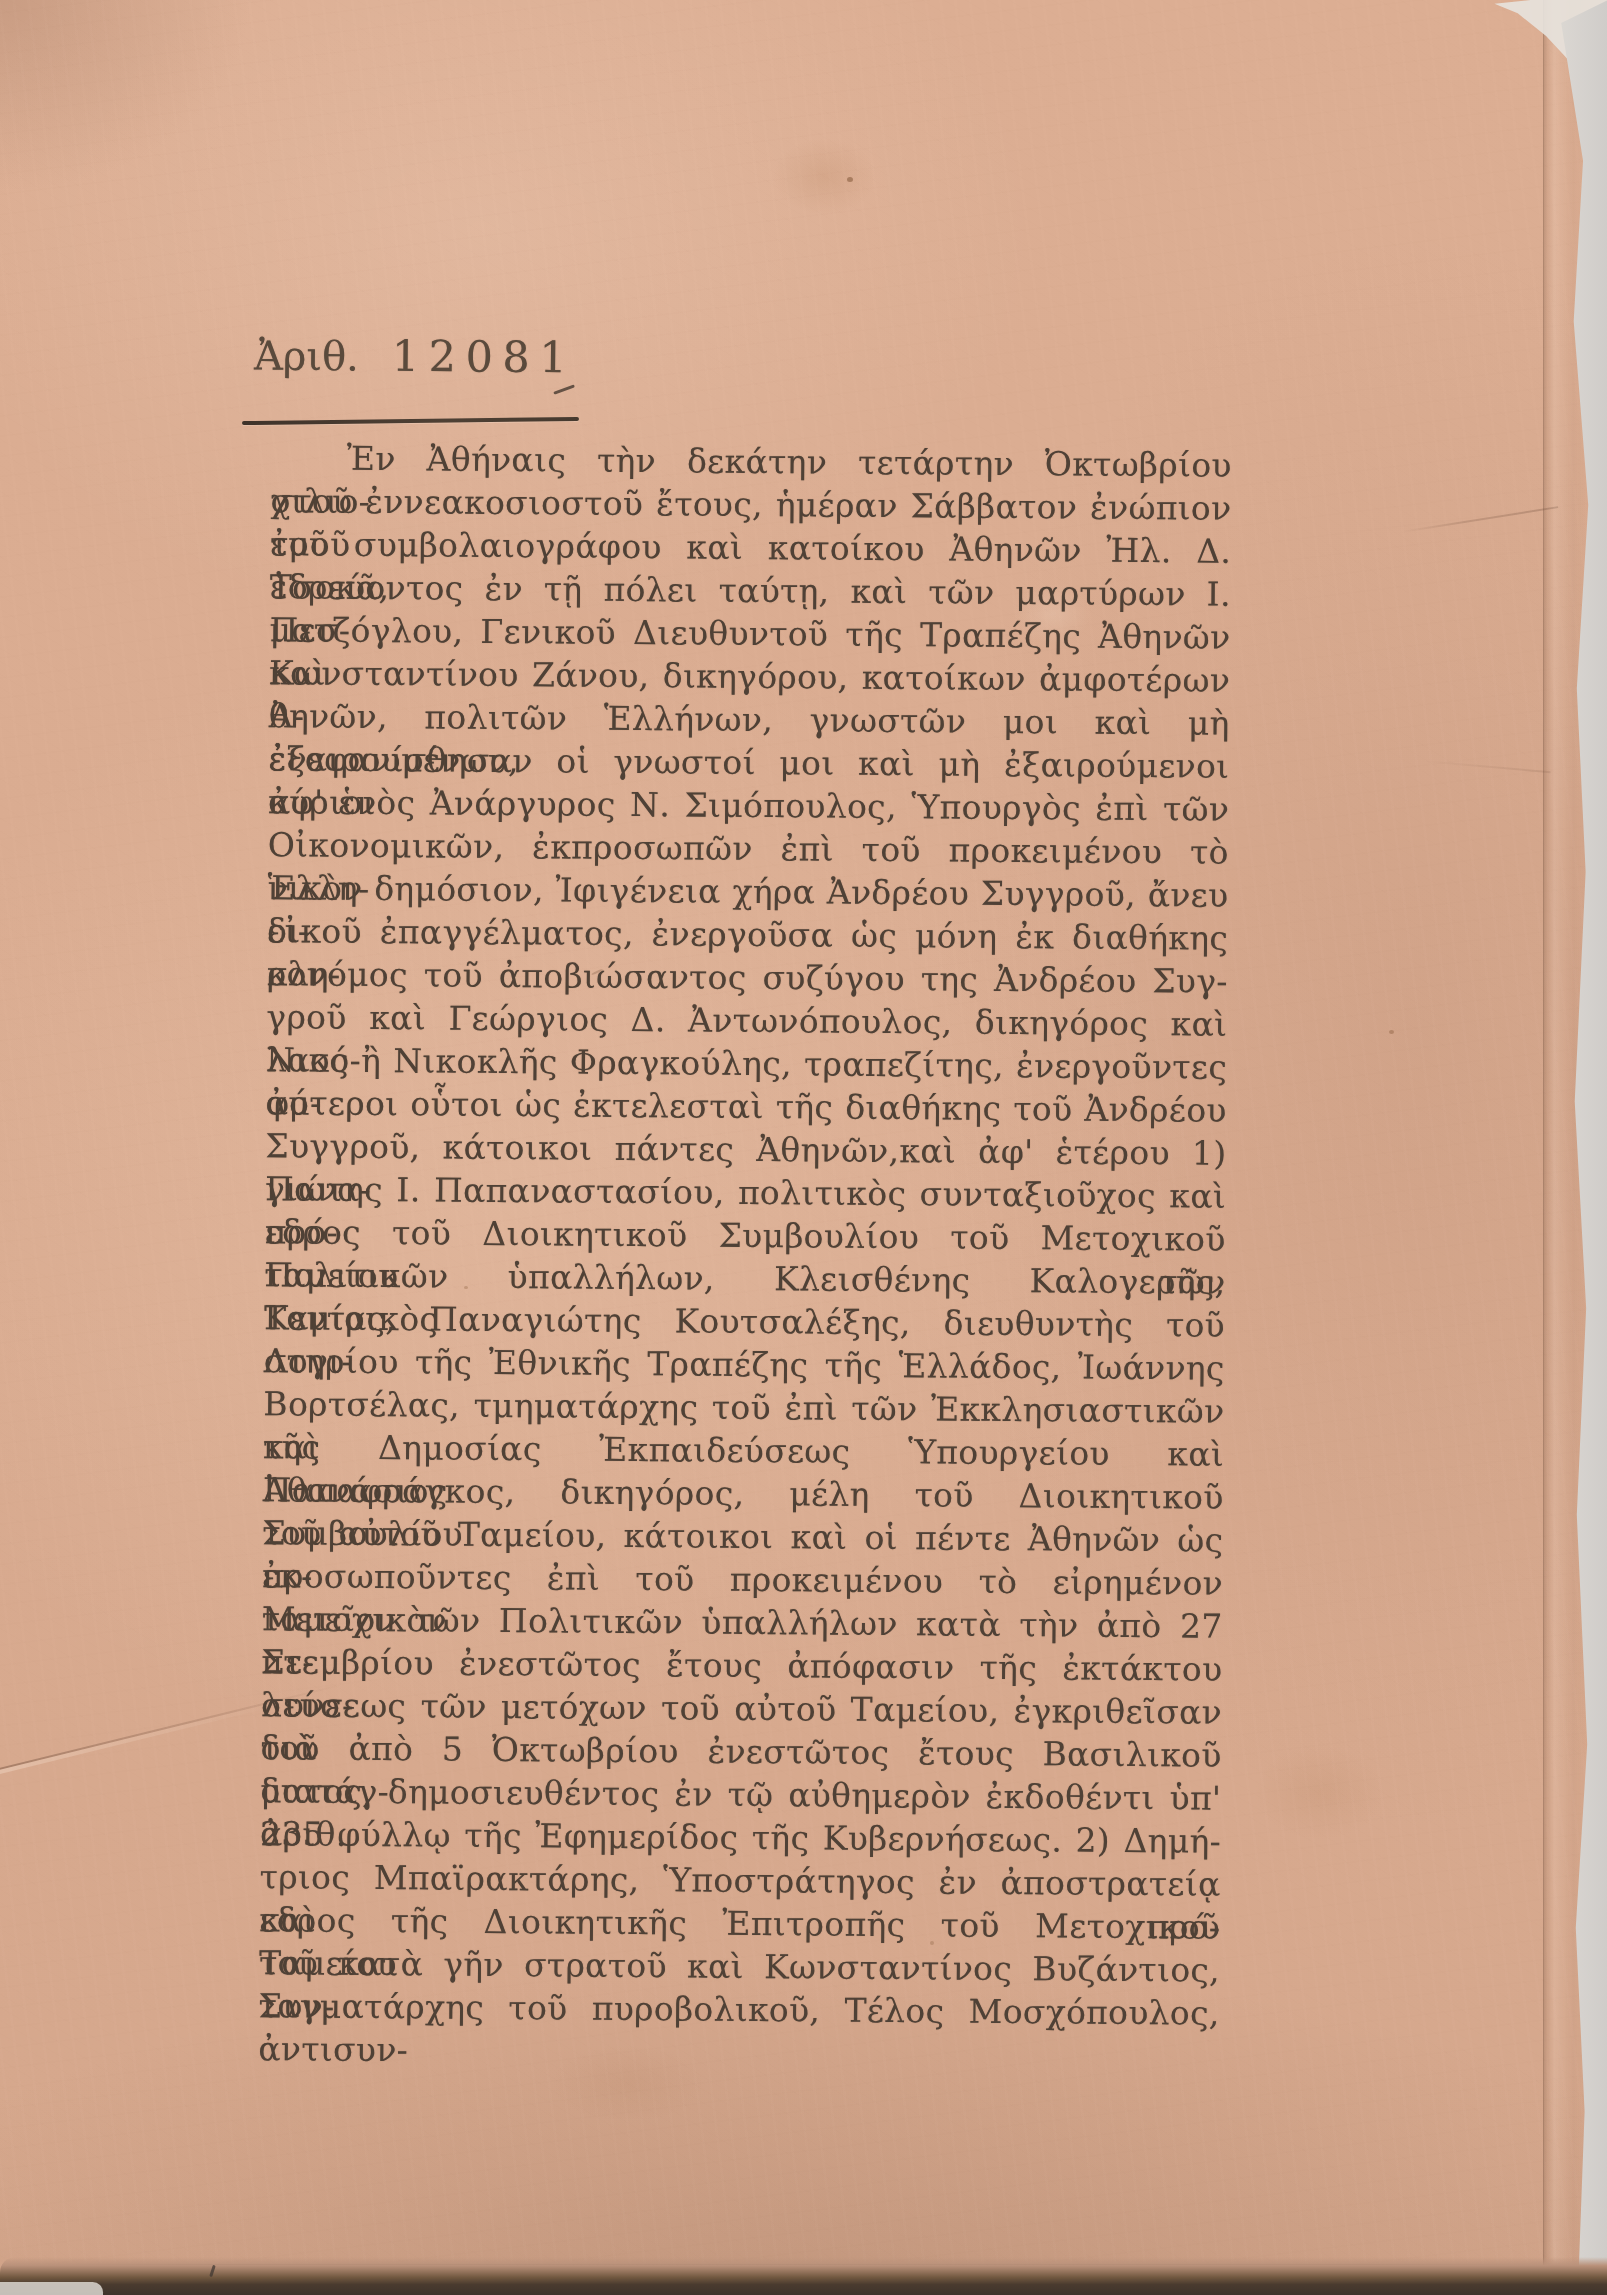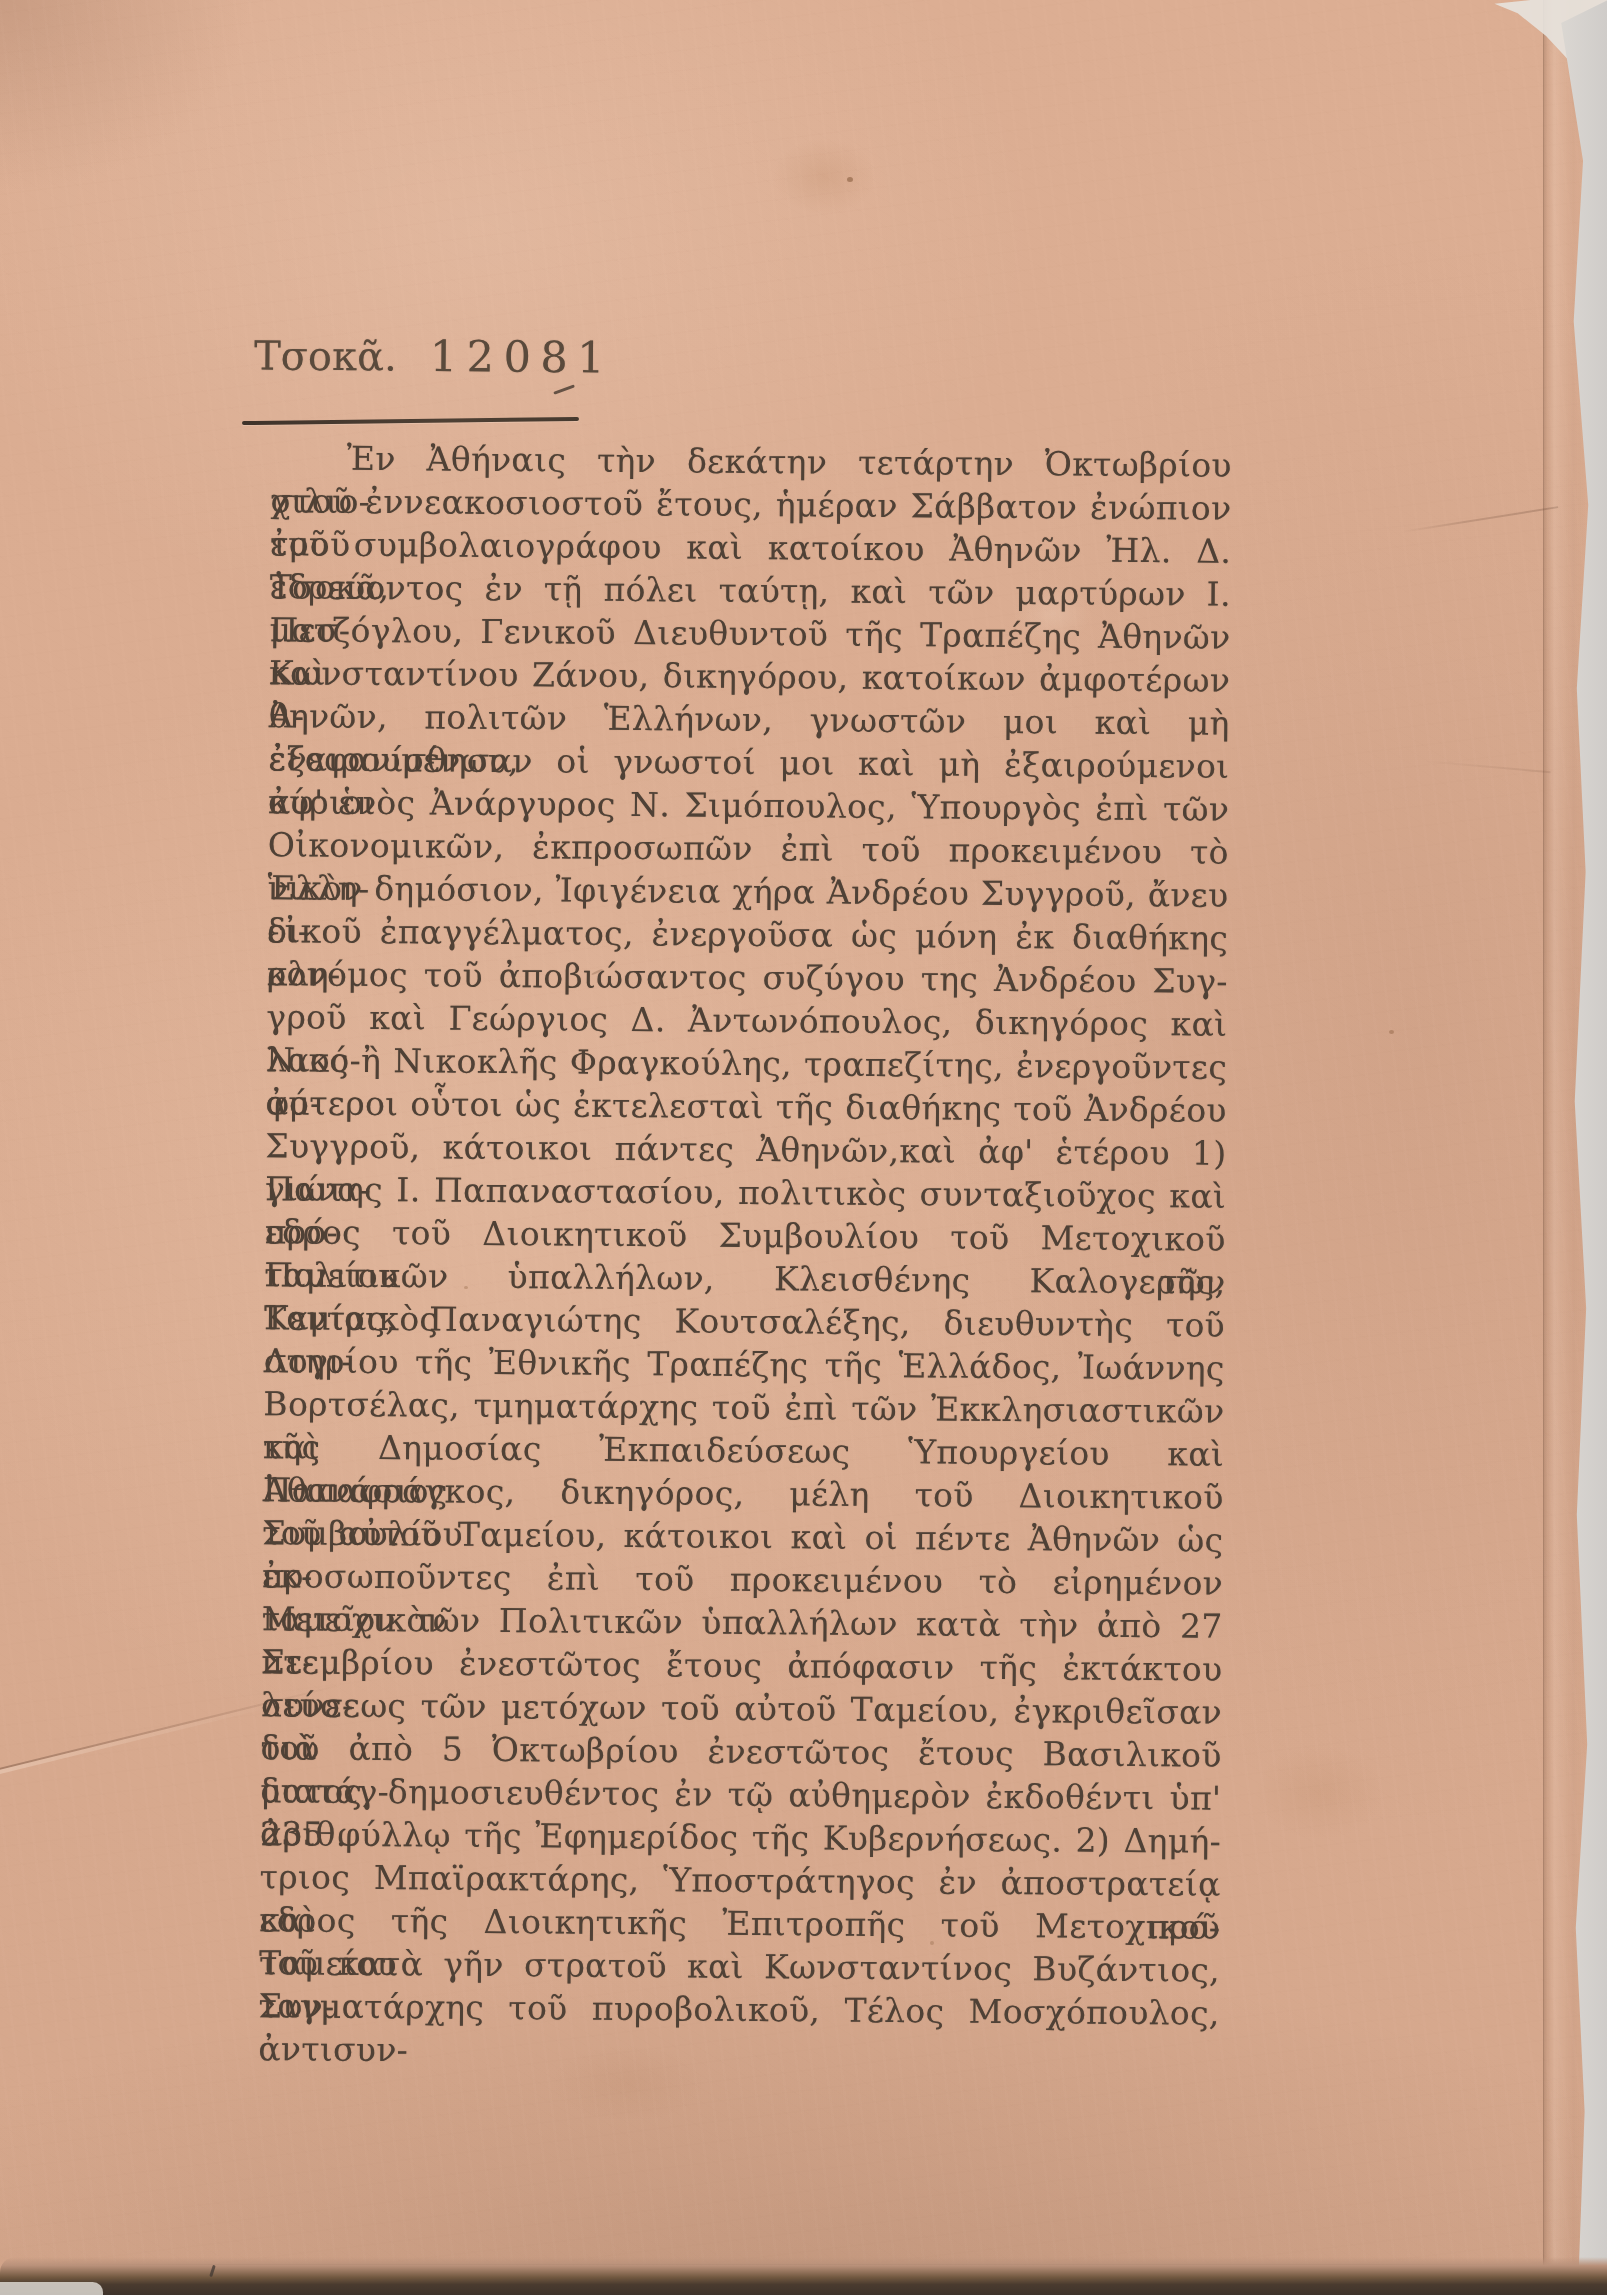--- a/index.html
+++ b/index.html
@@ -129,21 +129,21 @@
 <div class="scan-sliver-bl"></div>
 
 <div class="speck p1"></div>
 <div class="speck p2"></div>
 <div class="speck p3"></div>
 <div class="speck p4"></div>
 <div class="speck p5"></div>
 <div class="speck p6"></div>
 
 <div class="doc-number">
-  <span>Τσοκᾶ.</span><span class="num">12081</span>
+  <span>Ἀριθ.</span><span class="num">12081</span>
 </div>
 <div class="underline"></div>
 <div class="underline-tail"></div>
 
 <div class="body-text">
     <div class="line">Ἐν Ἀθήναις τὴν δεκάτην τετάρτην Ὀκτωβρίου χιλιο-</div>
     <div class="line">στοῦ ἐννεακοσιοστοῦ ἔτους, ἡμέραν Σάββατον ἐνώπιον ἐμοῦ</div>
     <div class="line">τοῦ συμβολαιογράφου καὶ κατοίκου Ἀθηνῶν Ἠλ. Δ. Τσοκᾶ,</div>
     <div class="line">ἑδρεύοντος ἐν τῇ πόλει ταύτῃ, καὶ τῶν μαρτύρων Ι. Πεσ-</div>
     <div class="line">ματζόγλου, Γενικοῦ Διευθυντοῦ τῆς Τραπέζης Ἀθηνῶν καὶ</div>

